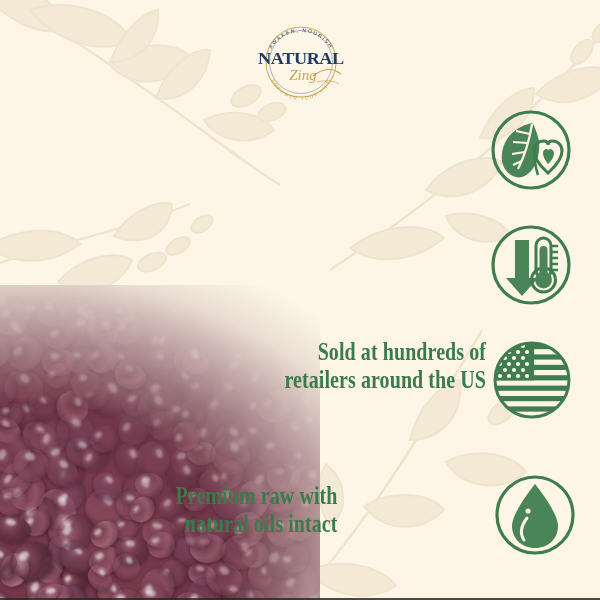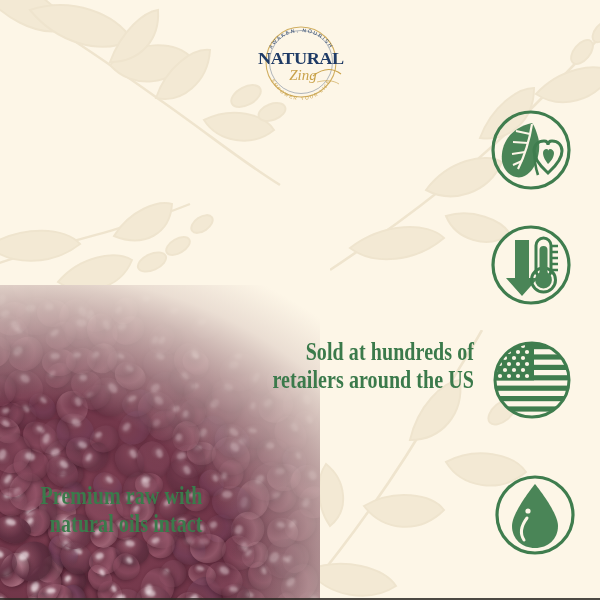--- a/index.html
+++ b/index.html
@@ -85,24 +85,24 @@
     text-align:right;
   }
   .claim-text .ln { display:block; }
 
   #claim-1 { left:0px;   top:128px; width:470px; justify-content:flex-end; }
   #claim-1 .claim-text { font-size:25px; }
 
   #claim-2 { left:0px;   top:240px; width:470px; justify-content:flex-end; }
   #claim-2 .claim-text { font-size:25px; }
 
-  #claim-3 { left:4px;   top:338px; width:470px; justify-content:flex-end; }
+  #claim-3 { left:16px;   top:338px; width:470px; justify-content:flex-end; }
   #claim-3 .claim-text { font-size:25px; }
 
-  #claim-4 { left:0px;   top:482px; width:472px; justify-content:flex-start; }
+  #claim-4 { left:0px;   top:482px; width:472px; justify-content:center; }
   #claim-4 .claim-text { font-size:25px; }
 
   
   .badge {
     position:absolute;
     width:86px; height:86px;
   }
   #badge-1 { left:488px; top:107px; }
   #badge-2 { left:488px; top:222px; }
   #badge-3 { left:489px; top:337px; }

